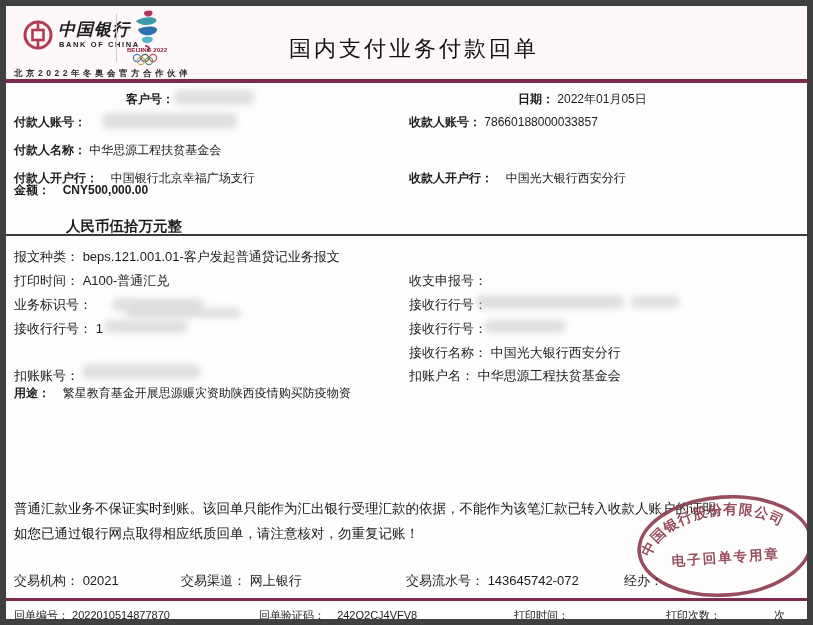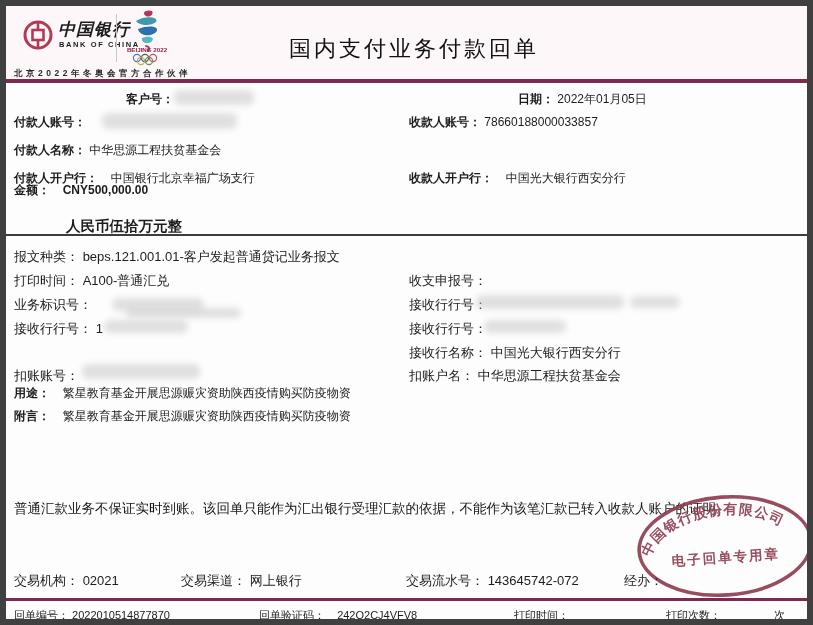--- a/index.html
+++ b/index.html
@@ -165,27 +165,23 @@
   <div class="row fs13" style="left:403px;top:361px;">
     <span>扣账户名：</span>
     <span>中华思源工程扶贫基金会</span>
   </div>
 
   <div class="row fs135" style="left:8px;top:379px;">
     <span class="b">用途：</span>
     <span class="gap"></span>
     <span>繁星教育基金开展思源赈灾资助陕西疫情购买防疫物资</span>
   </div>
-  <div class="row fs135" style="left:8px;top:402px;">
-    <span class="b">附言：</span>
-    <span class="gap"></span>
-    <span>繁星教育基金开展思源赈灾资助陕西疫情购买防疫物资</span>
-  </div>
 
   <div class="row note" style="left:8px;top:494px;">普通汇款业务不保证实时到账。该回单只能作为汇出银行受理汇款的依据，不能作为该笔汇款已转入收款人账户的证明。</div>
+  <div class="row note" style="left:8px;top:519px;">如您已通过银行网点取得相应纸质回单，请注意核对，勿重复记账！</div>
 
   <svg class="abs" style="left:628px;top:486px;" width="182" height="108" viewBox="0 0 182 108" opacity="0.9">
     <g transform="rotate(-4 91 54)">
       <ellipse cx="91" cy="54" rx="86" ry="49" fill="none" stroke="#8d3a4e" stroke-width="3.6"></ellipse>
       <defs>
         <path id="arcpath" d="M 14 70 A 77 48 0 0 1 168 70" fill="none"></path>
       </defs>
       <text font-size="14" font-weight="bold" fill="#8d3a4e" letter-spacing="1" font-family="Liberation Sans, sans-serif">
         <textPath href="#arcpath" startOffset="10">中国银行股份有限公司</textPath>
       </text>

